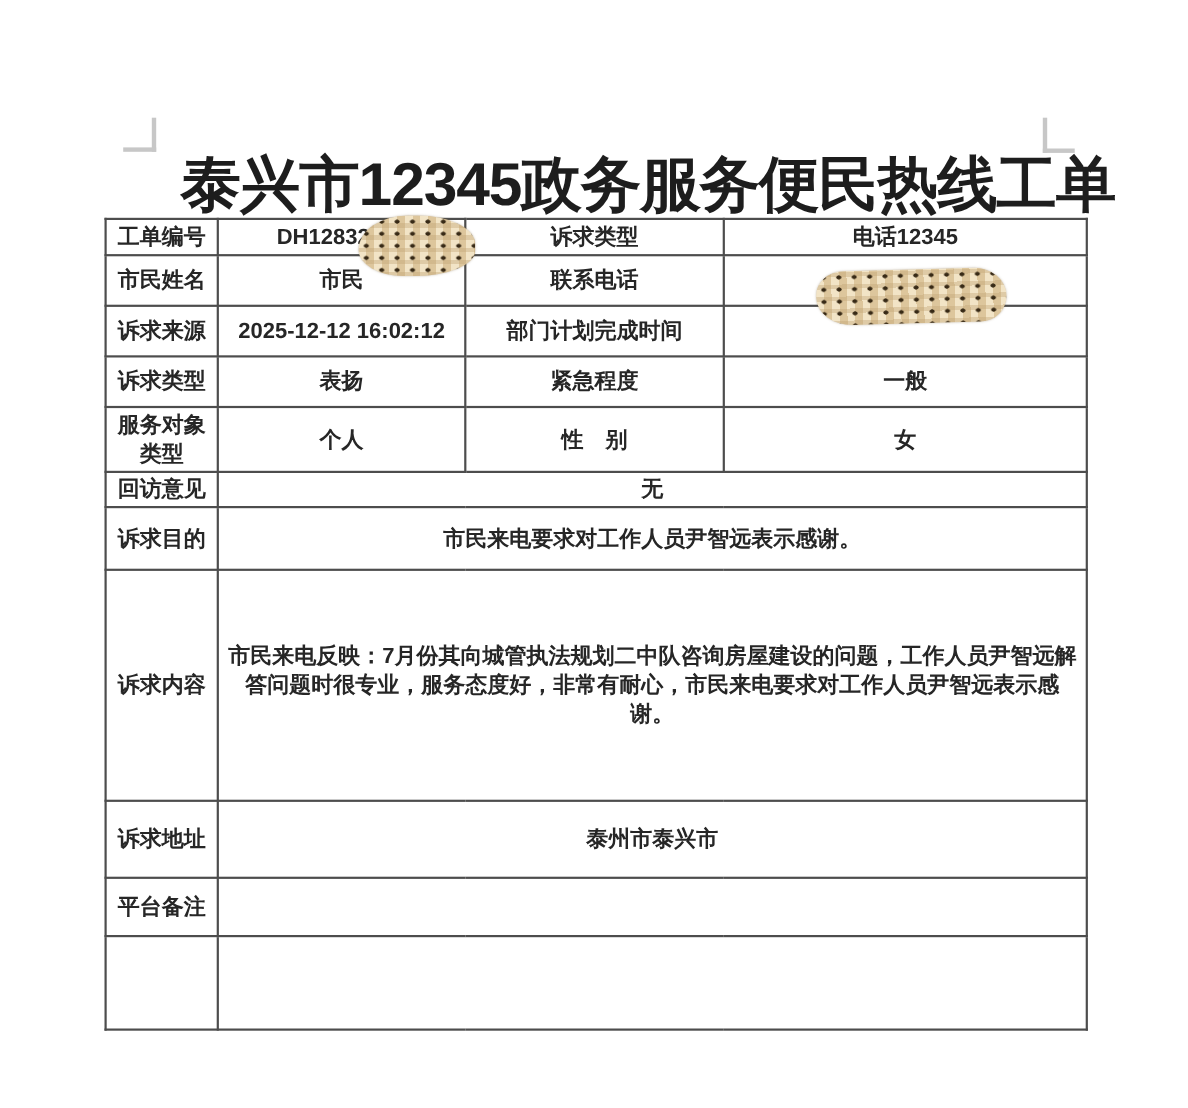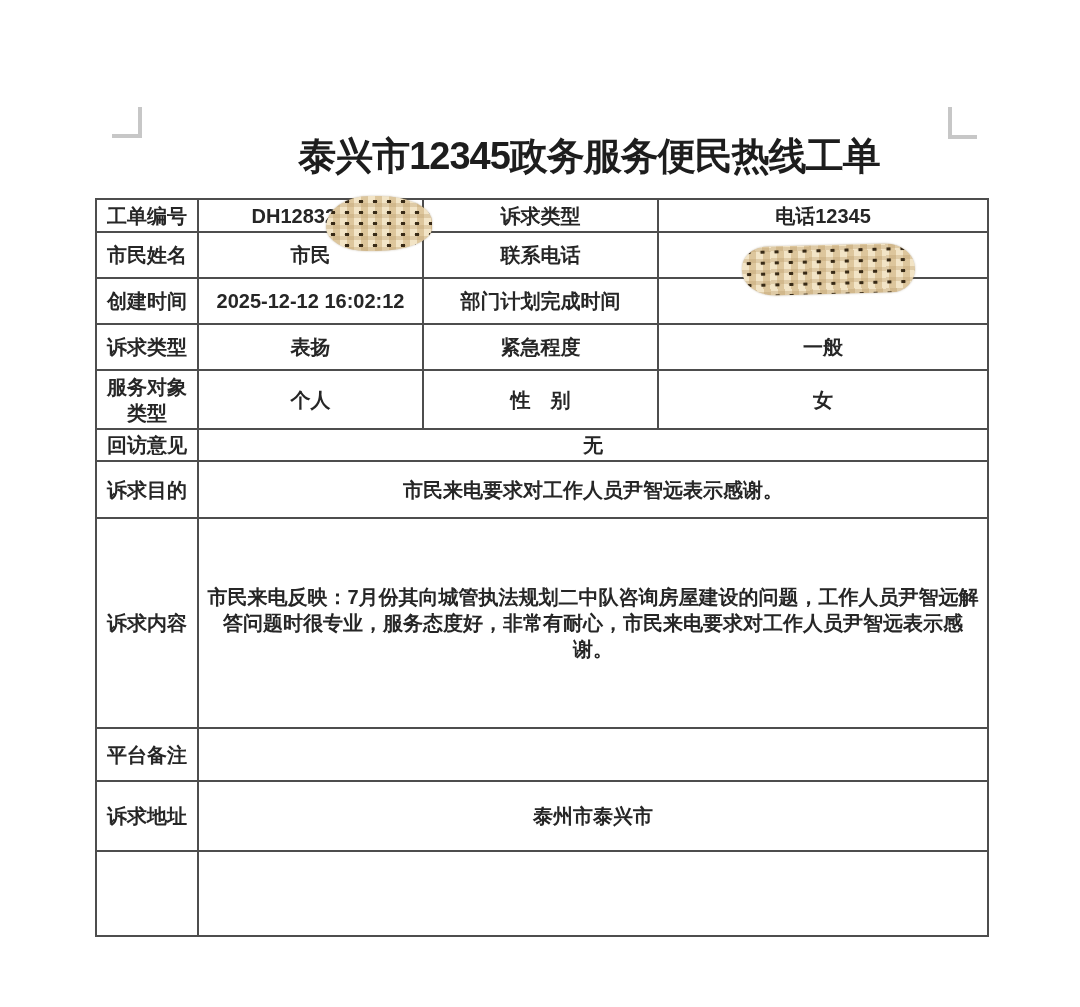--- a/index.html
+++ b/index.html
@@ -29,21 +29,21 @@
     left: 948px; top: 107px;
     width: 25px; height: 28px;
     border-left: 4px solid #c7c7c7;
     border-bottom: 4px solid #c7c7c7;
   }
   .doc-title {
     position: absolute;
     left: 143px; top: 131px;
     width: 892px;
     text-align: center;
-    font-size: 38px;
+    font-size: 55px;
     font-weight: bold;
     letter-spacing: -1px;
     color: #1d1d1d;
     white-space: nowrap;
   }
   table.order-table {
     position: absolute;
     left: 95px; top: 198px;
     width: 892px;
     border-collapse: collapse;
@@ -116,21 +116,21 @@
         <td class="lbl">诉求类型</td>
         <td>电话12345</td>
       </tr>
       <tr style="height:46px">
         <td class="lbl">市民姓名</td>
         <td>市民</td>
         <td class="lbl">联系电话</td>
         <td></td>
       </tr>
       <tr style="height:46px">
-        <td class="lbl">创建时间</td>
+        <td class="lbl">诉求来源</td>
         <td>2025-12-12 16:02:12</td>
         <td class="lbl">部门计划完成时间</td>
         <td></td>
       </tr>
       <tr style="height:46px">
         <td class="lbl">诉求类型</td>
         <td>表扬</td>
         <td class="lbl">紧急程度</td>
         <td>一般</td>
       </tr>
@@ -145,27 +145,27 @@
         <td class="val-left" colspan="3">无</td>
       </tr>
       <tr style="height:57px">
         <td class="lbl">诉求目的</td>
         <td class="val-left" colspan="3">市民来电要求对工作人员尹智远表示感谢。</td>
       </tr>
       <tr style="height:210px">
         <td class="lbl">诉求内容</td>
         <td class="content-cell" colspan="3">市民来电反映：7月份其向城管执法规划二中队咨询房屋建设的问题，工作人员尹智远解答问题时很专业，服务态度好，非常有耐心，市民来电要求对工作人员尹智远表示感谢。</td>
       </tr>
+      <tr style="height:70px">
+        <td class="lbl">诉求地址</td>
+        <td class="val-left" colspan="3">泰州市泰兴市</td>
+      </tr>
       <tr style="height:53px">
         <td class="lbl">平台备注</td>
         <td class="val-left" colspan="3"></td>
-      </tr>
-      <tr style="height:70px">
-        <td class="lbl">诉求地址</td>
-        <td class="val-left" colspan="3">泰州市泰兴市</td>
       </tr>
       <tr style="height:85px">
         <td class="lbl"></td>
         <td class="val-left" colspan="3"></td>
       </tr>
     </tbody>
   </table>
 
   <div class="redaction redaction-order-number"></div>
   <div class="redaction redaction-contact-phone"></div>

